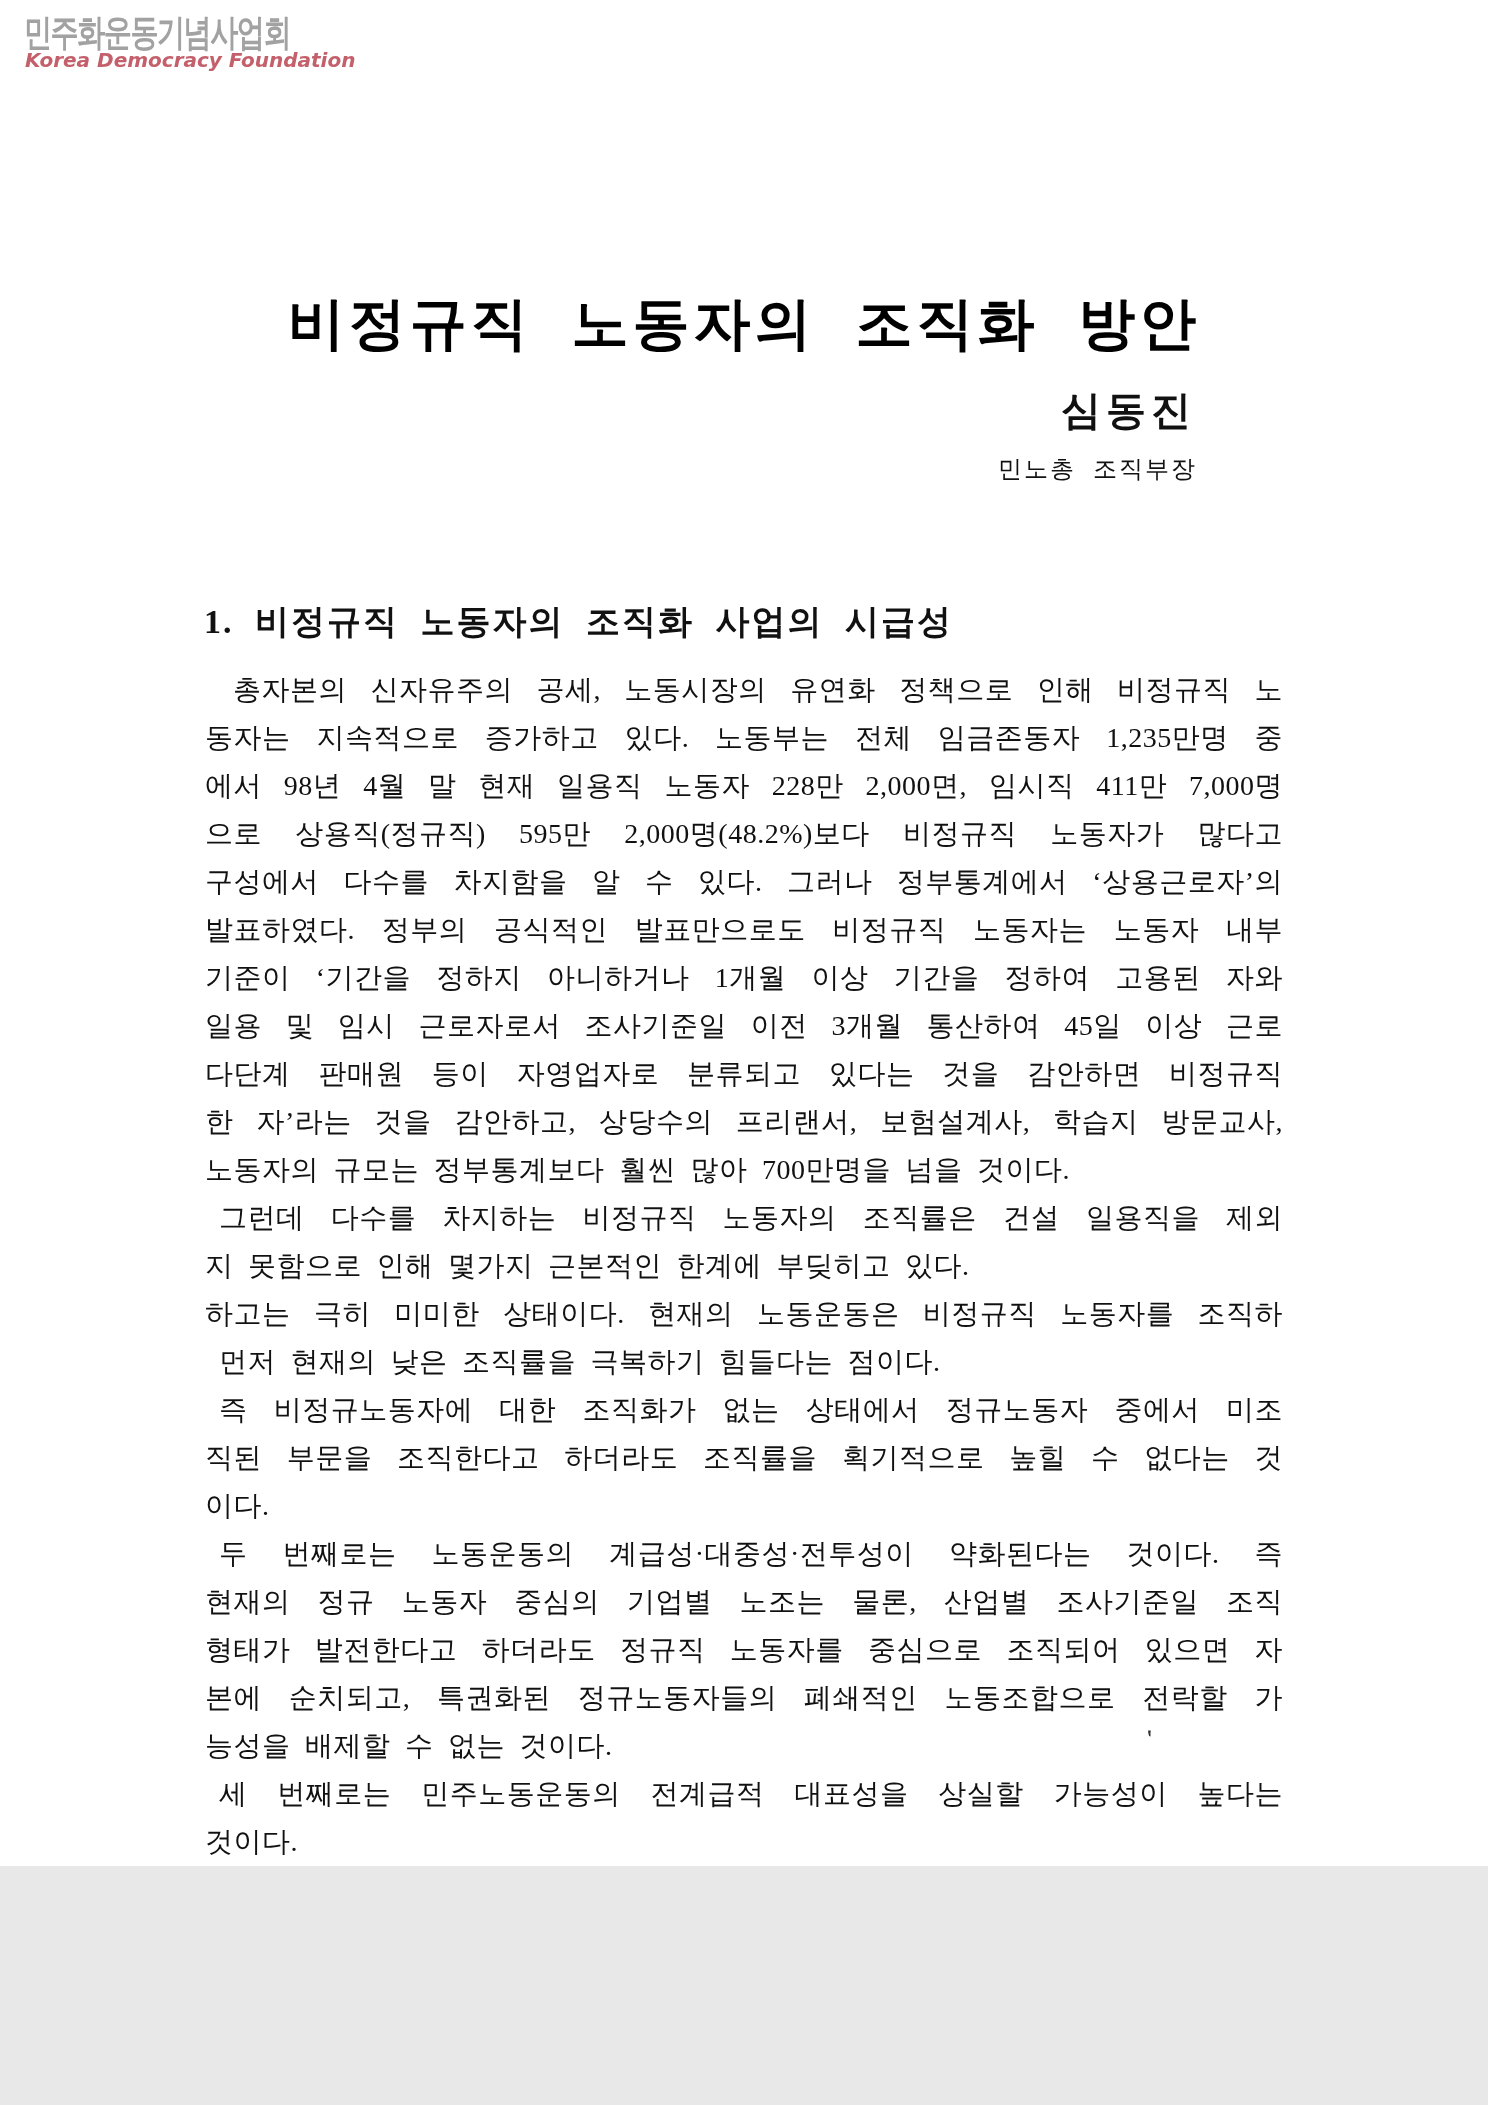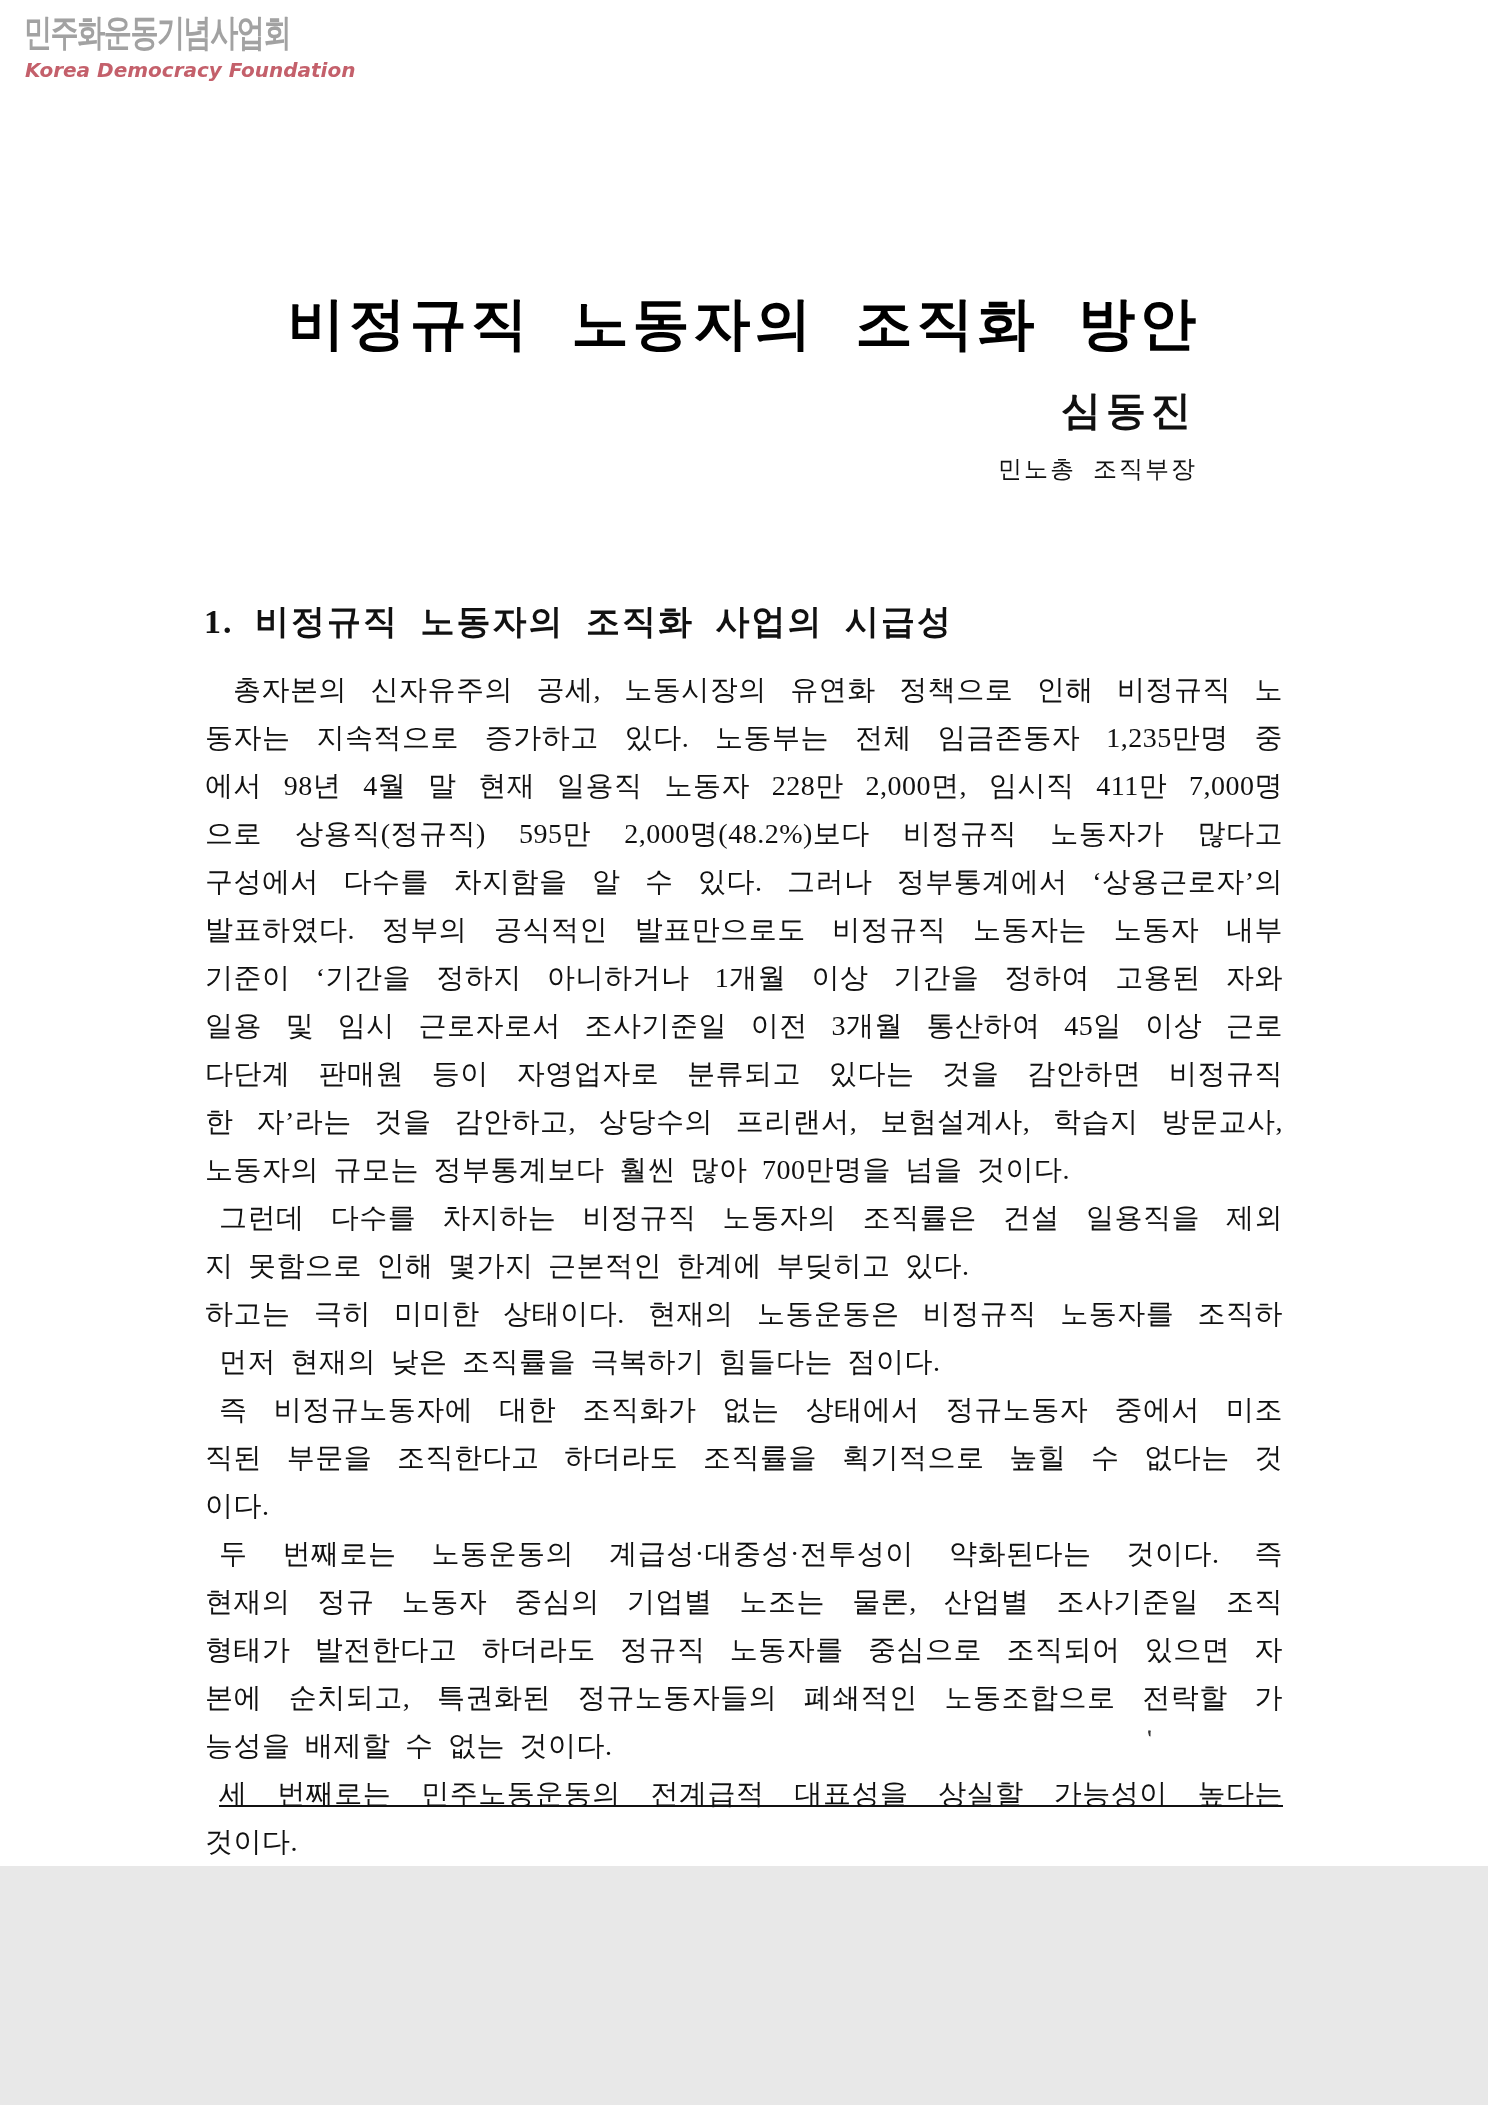--- a/index.html
+++ b/index.html
@@ -13,21 +13,21 @@
     color:#111;
   }
   
   .logo-kr{
     position:absolute;left:24px;top:8px;
     font-family:"DejaVu Sans","Liberation Sans",sans-serif;
     font-weight:bold;font-size:37px;letter-spacing:-2px;
     transform:scaleX(0.76);transform-origin:left top;
   }
   .logo-en{
-    position:absolute;left:25px;top:58px;
+    position:absolute;left:25px;top:48px;
     font-family:"DejaVu Sans","Liberation Sans",sans-serif;
     font-weight:bold;font-style:italic;font-size:20px;
   }
   
   .doc-title{
     position:absolute;top:248px;left:0;width:100%;
     text-align:center;
     font-family:"DejaVu Sans","Liberation Sans",sans-serif;
     font-weight:900;font-size:57px;
     letter-spacing:4px;word-spacing:16px;color:#000;
@@ -99,21 +99,21 @@
       <div class="line just">하고는 극히 미미한 상태이다. 현재의 노동운동은 비정규직 노동자를 조직하</div>
       <div class="line" style="padding-left: 14px;">먼저 현재의 낮은 조직률을 극복하기 힘들다는 점이다.</div>
       <div class="line just" style="padding-left: 14px;">즉 비정규노동자에 대한 조직화가 없는 상태에서 정규노동자 중에서 미조</div>
       <div class="line just">직된 부문을 조직한다고 하더라도 조직률을 획기적으로 높힐 수 없다는 것</div>
       <div class="line">이다.</div>
       <div class="line just" style="padding-left: 14px;">두 번째로는 노동운동의 계급성·대중성·전투성이 약화된다는 것이다. 즉</div>
       <div class="line just">현재의 정규 노동자 중심의 기업별 노조는 물론, 산업별 조사기준일 조직</div>
       <div class="line just">형태가 발전한다고 하더라도 정규직 노동자를 중심으로 조직되어 있으면 자</div>
       <div class="line just">본에 순치되고, 특권화된 정규노동자들의 폐쇄적인 노동조합으로 전락할 가</div>
       <div class="line">능성을 배제할 수 없는 것이다.</div>
-      <div class="line just" style="padding-left: 14px; text-decoration: underline;">세 번째로는 민주노동운동의 전계급적 대표성을 상실할 가능성이 높다는</div>
+      <div class="line just" style="padding-left: 14px;">세 번째로는 민주노동운동의 전계급적 대표성을 상실할 가능성이 높다는</div>
       <div class="line">것이다.</div>
     </div>
 
   <span class="stray-mark">‛</span>
 
   <div class="archive-number">463013</div>
 
 </div>
 
 </body></html>

